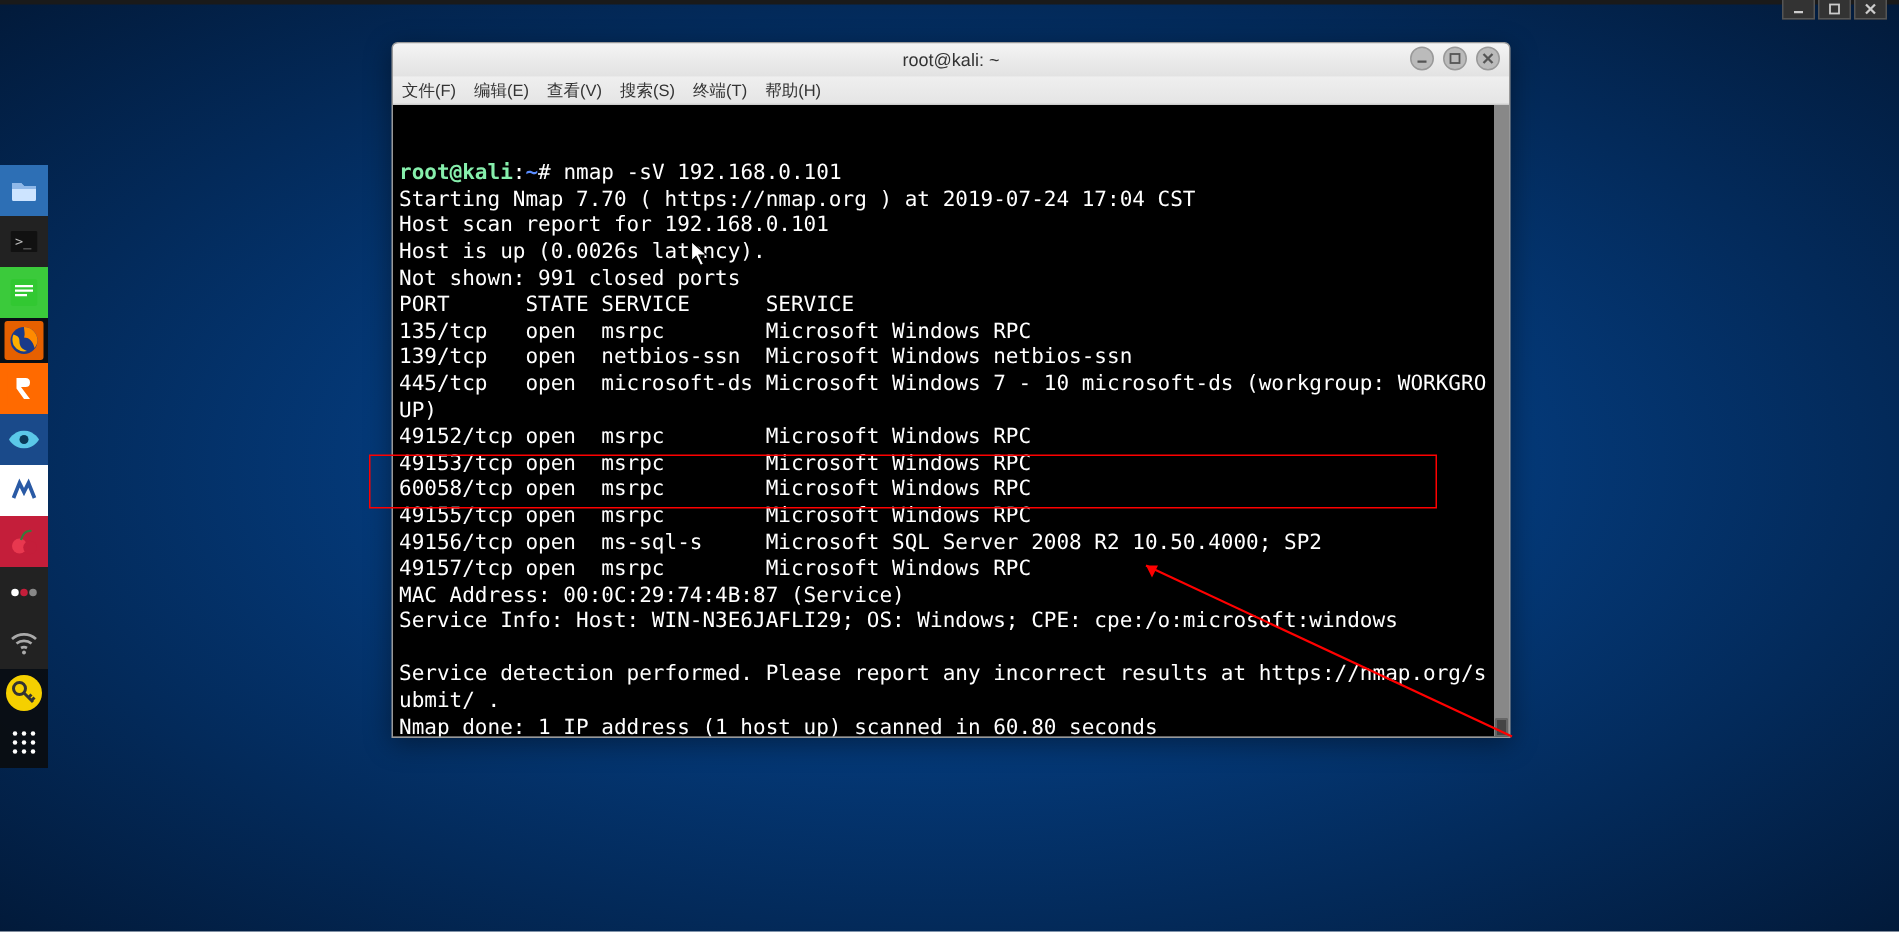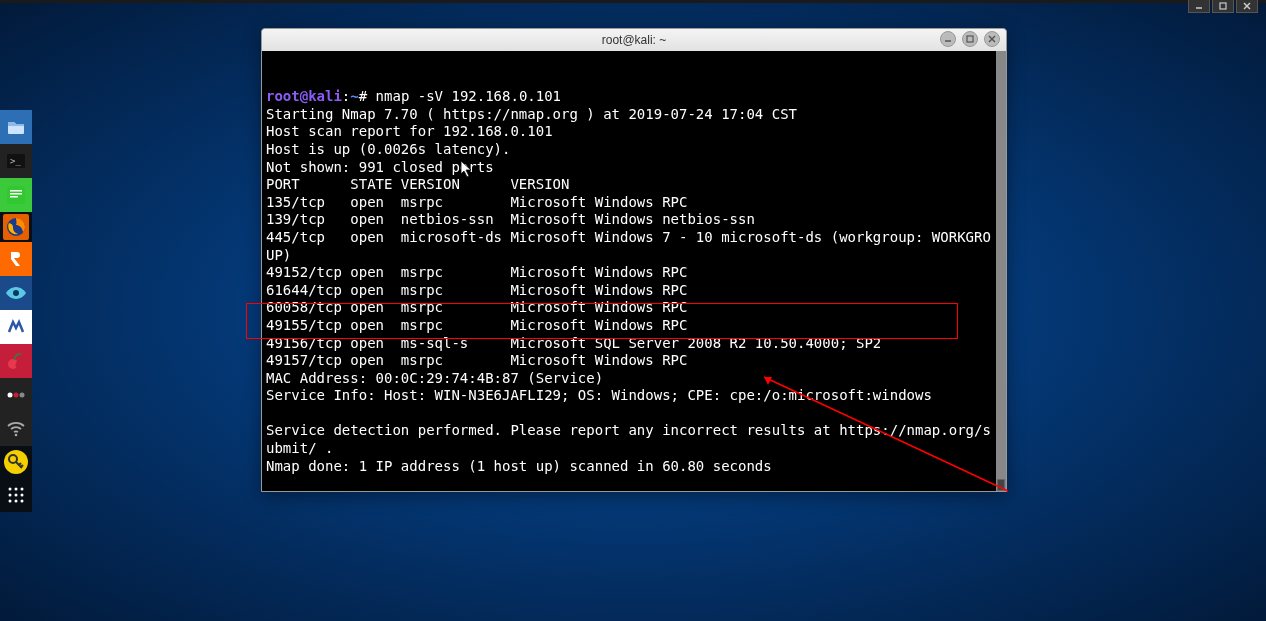--- a/index.html
+++ b/index.html
@@ -150,21 +150,21 @@
     }
     .scroll-thumb {
       position: absolute;
       bottom: 0;
       left: 1px;
       width: 8px;
       height: 12px;
       background: #444;
       border:1px solid #666;
     }
-    .p-red { color: #8b5cf6; font-weight: bold; }
+    .p-red { color: #86efac; font-weight: bold; }
     .p-blue { color: #5a8cff; font-weight: bold; }
     .p-white { color: #fff; }
     .redbox {
       position: absolute;
       border: 1.5px solid #ff0000;
       pointer-events: none;
       z-index: 50;
     }
     .redline {
       position: absolute;
@@ -319,32 +319,40 @@
           </svg>
         </div>
       <div class="wbtn">
           <svg width="8" height="8" viewBox="0 0 8 8">
             <line x1="1" y1="1" x2="7" y2="7" stroke="#555" stroke-width="1.5"></line>
             <line x1="7" y1="1" x2="1" y2="7" stroke="#555" stroke-width="1.5"></line>
           </svg>
         </div>
     </div>
   </div>
+  <div class="menubar">
+    <span>文件(F)</span>
+    <span>编辑(E)</span>
+    <span>查看(V)</span>
+    <span>搜索(S)</span>
+    <span>终端(T)</span>
+    <span>帮助(H)</span>
+  </div>
   <div class="term">
     <div class="term-inner" style="white-space:pre-wrap;word-break:break-all;width:728px;"><span class="p-red">root@kali</span><span class="p-white">:</span><span class="p-blue">~</span><span class="p-white">#</span><span> nmap -sV 192.168.0.101</span>
 <span>Starting Nmap 7.70 ( https://nmap.org ) at 2019-07-24 17:04 CST</span>
 <span>Host scan report for 192.168.0.101</span>
 <span>Host is up (0.0026s latency).</span>
 <span>Not shown: 991 closed ports</span>
-<span>PORT      STATE VERSION      VERSION</span>
+<span>PORT      STATE SERVICE      SERVICE</span>
 <span>135/tcp   open  msrpc        Microsoft Windows RPC</span>
 <span>139/tcp   open  netbios-ssn  Microsoft Windows netbios-ssn</span>
 <span>445/tcp   open  microsoft-ds Microsoft Windows 7 - 10 microsoft-ds (workgroup: WORKGROUP)</span>
 <span>49152/tcp open  msrpc        Microsoft Windows RPC</span>
-<span>61644/tcp open  msrpc        Microsoft Windows RPC</span>
+<span>49153/tcp open  msrpc        Microsoft Windows RPC</span>
 <span>60058/tcp open  msrpc        Microsoft Windows RPC</span>
 <span>49155/tcp open  msrpc        Microsoft Windows RPC</span>
 <span>49156/tcp open  ms-sql-s     Microsoft SQL Server 2008 R2 10.50.4000; SP2</span>
 <span>49157/tcp open  msrpc        Microsoft Windows RPC</span>
 <span>MAC Address: 00:0C:29:74:4B:87 (Service)</span>
 <span>Service Info: Host: WIN-N3E6JAFLI29; OS: Windows; CPE: cpe:/o:microsoft:windows</span>
 <span> </span>
 <span>Service detection performed. Please report any incorrect results at https://nmap.org/submit/ .</span>
 <span>Nmap done: 1 IP address (1 host up) scanned in 60.80 seconds</span>
 </div>

